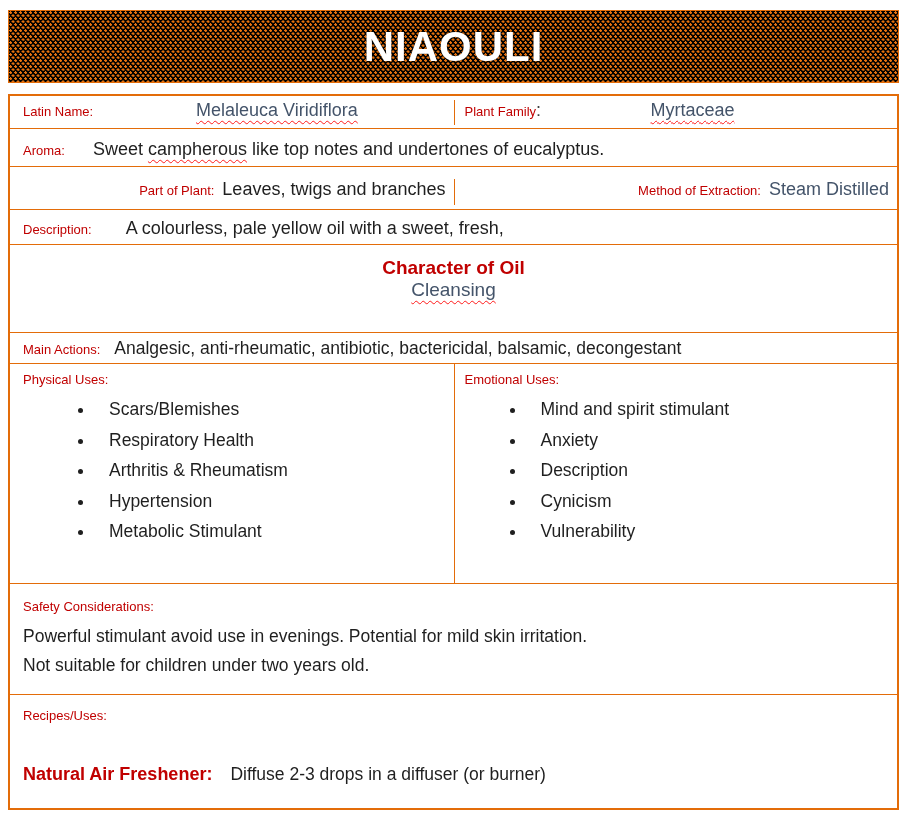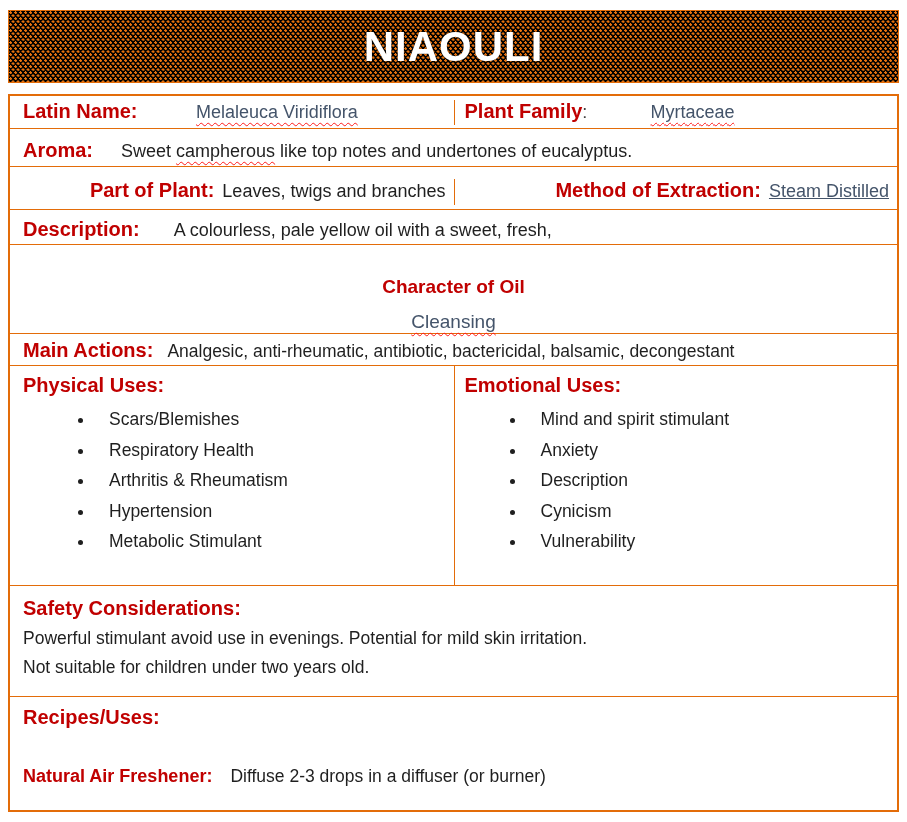--- a/index.html
+++ b/index.html
@@ -43,24 +43,24 @@
     border: 2px solid #e36c09;
     background: #ffffff;
   }
   .row { border-top: 1.5px solid #e36c09; }
   .row:first-child { border-top: none; }
   .two-col { display: grid; grid-template-columns: 1fr 1fr; }
   .two-col .cell-right { border-left: 1.5px solid #e36c09; }
   .cell { padding-left: 13px; padding-right: 8px; }
   .cell-right { padding-left: 10px; }
 
-  .label { color: #c00000; font-weight: 700; font-size: 20px; }
+  .label { color: #c00000; font-weight: 400; font-size: 13px; }
   .colon { color: #404040; font-weight: 400; font-size: 18px; }
   .value { font-size: 18px; color: #1f1f1f; }
-  .slate { color: #44546a; text-decoration: underline; }
+  .slate { color: #44546a; }
   .squiggle {
     text-decoration-line: underline;
     text-decoration-style: wavy;
     text-decoration-color: #ff1a1a;
     text-decoration-thickness: 1px;
     text-underline-offset: 4px;
   }
 
   
   .row-latin   { min-height: 32px; padding-top: 4px;  padding-bottom: 3px; }
@@ -69,23 +69,23 @@
 
   .row-aroma   { min-height: 38px; padding-top: 10px; padding-bottom: 4px; }
   .row-aroma .value { margin-left: 28px; }
 
   .row-part    { min-height: 43px; padding-top: 12px; padding-bottom: 4px; text-align: right; }
   .row-part .value { margin-left: 8px; }
 
   .row-desc    { min-height: 35px; padding-top: 8px;  padding-bottom: 3px; }
   .row-desc .value { margin-left: 34px; }
 
-  .row-character { min-height: 88px; text-align: center; padding-top: 31px; }
+  .row-character { min-height: 88px; text-align: center; padding-top: 12px; }
   .character-heading { color: #c00000; font-weight: 700; font-size: 19px; }
-  .character-value   { margin-top: 13px; font-size: 19px; }
+  .character-value   { font-size: 19px; }
 
   .row-actions { min-height: 31px; padding-top: 5px; padding-bottom: 3px; }
   .row-actions .value { margin-left: 14px; font-size: 17.5px; }
 
   .row-uses { min-height: 220px; }
   .row-uses .cell { padding-top: 8px; }
   .uses-list { list-style: disc outside; margin-top: 7px; }
   .cell-left  .uses-list { padding-left: 72px; }
   .cell-right .uses-list { padding-left: 62px; }
   .uses-list li {

